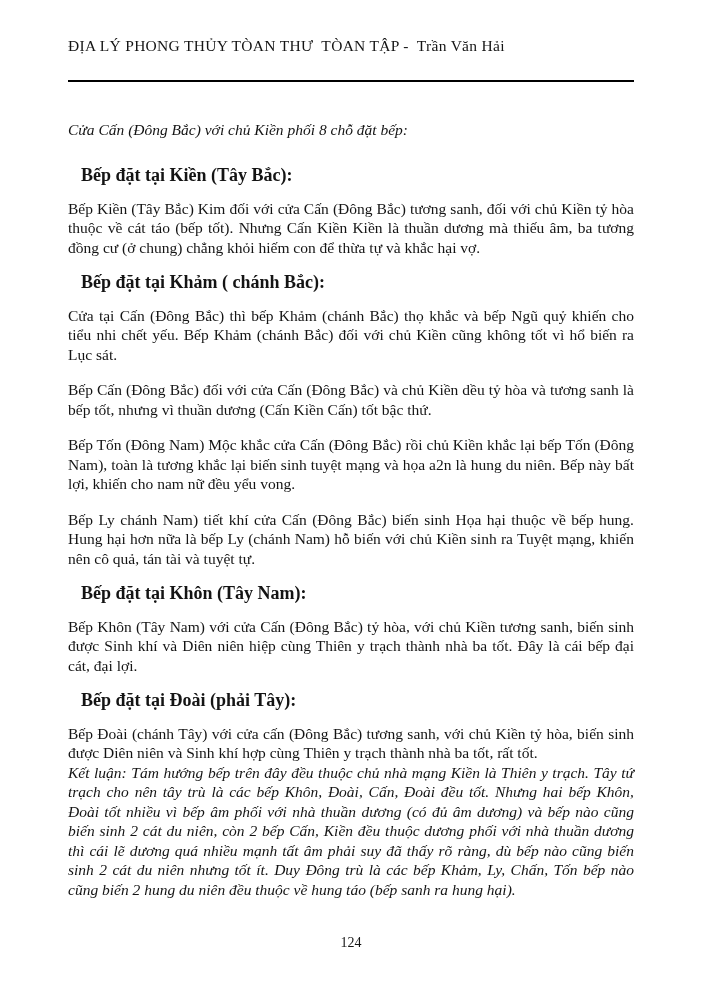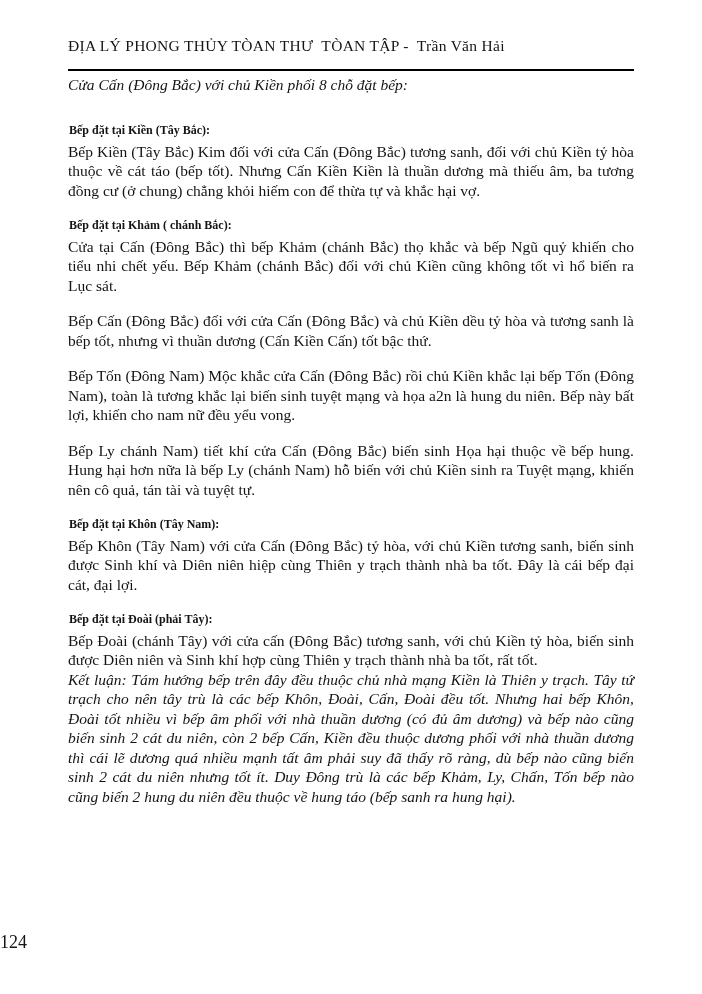--- a/index.html
+++ b/index.html
@@ -17,51 +17,52 @@
     font-family: "Liberation Serif", "DejaVu Serif", serif;
     font-size: 15.5px;
     line-height: 19.5px;
     box-sizing: border-box;
     padding: 36px 68px 0 68px;
     overflow: hidden;
   }
   .doc-header {
     font-size: 15.5px;
     letter-spacing: 0.3px;
-    padding-bottom: 13px;
+    padding-bottom: 24px;
     border-bottom: 2px solid #000000;
     white-space: pre;
   }
   .intro-line {
-    margin-top: 4px;
+    margin-top: 38px;
     font-style: italic;
   }
   .section { margin-top: 16px; }
   .section.first { margin-top: 27px; }
   .section-heading {
     font-weight: bold;
-    margin: 1px;
-    font-size: 12px;
+    margin: 13px;
+    font-size: 18px;
     line-height: 19.5px;
   }
   .section-body {
     margin: 0;
     text-align: justify;
   }
   .conclusion {
     margin: 0;
     font-style: italic;
     text-align: justify;
   }
   .page-footer {
     position: absolute;
     bottom: 42px;
     left: 0;
     right: 0;
-    font-size: 18px;
+    text-align: center;
+    font-size: 14px;
   }
 </style>
 </head>
 <body>
 
 <div class="page">
 
   <div class="doc-header">ĐỊA LÝ PHONG THỦY TÒAN THƯ  TÒAN TẬP -  Trần Văn Hải</div>
 
   <div class="intro-line">Cửa Cấn (Đông Bắc) với chủ Kiền phối 8 chỗ đặt bếp:</div>

